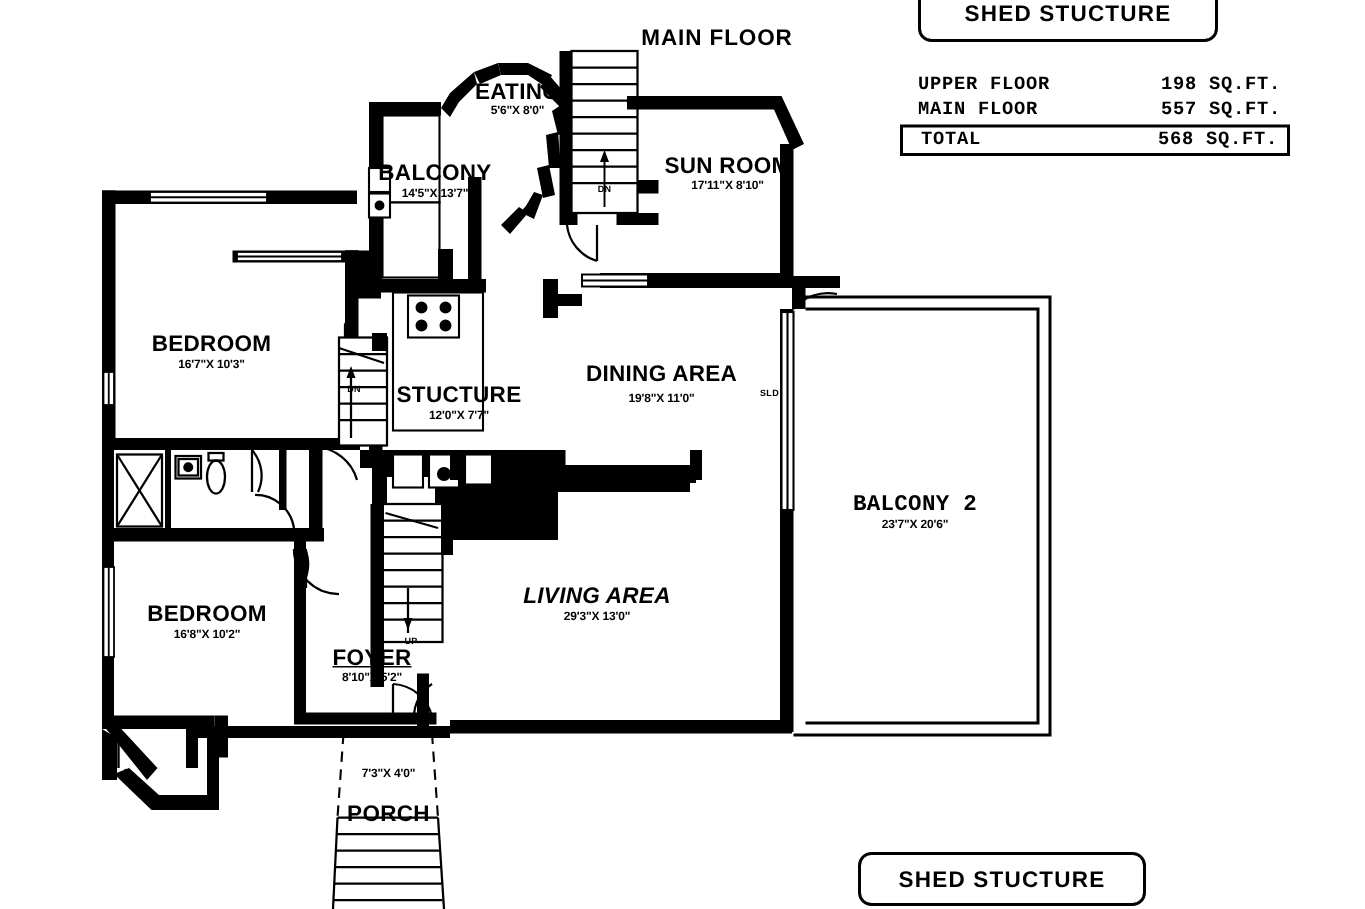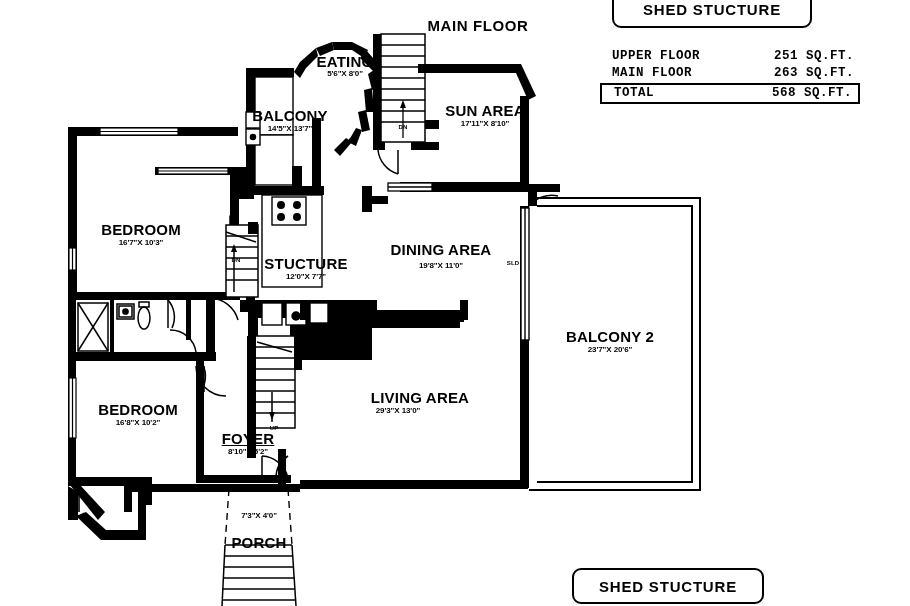--- a/index.html
+++ b/index.html
@@ -401,54 +401,54 @@
 
   <div class="lbl plan-title" style="left:478px; top:17px;">MAIN FLOOR</div>
 
   <div class="shed-box" style="left:612px; top:-10px; width:196px; height:34px;">SHED STUCTURE</div>
 
   <div class="shed-box" style="left:572px; top:568px; width:188px; height:32px;">SHED STUCTURE</div>
 
   <div id="area-table">
     <div class="arow">
       <span class="lab">UPPER FLOOR</span>
-      <span class="val">251 SQ.FT.</span>
+      <span class="val">198 SQ.FT.</span>
     </div>
     <div class="arow">
       <span class="lab">MAIN FLOOR</span>
-      <span class="val">263 SQ.FT.</span>
+      <span class="val">557 SQ.FT.</span>
     </div>
     <div class="arow total">
       <span class="lab">TOTAL</span>
       <span class="val">568 SQ.FT.</span>
     </div>
   </div>
 
   <div class="lbl room-name" style="left:345px; top:56px;">EATING</div>
   <div class="lbl room-dim" style="left:345px; top:69px;">5'6"X  8'0"</div>
 
   <div class="lbl room-name" style="left:290px; top:110px;">BALCONY</div>
   <div class="lbl room-dim" style="left:290px; top:124px;">14'5"X  13'7"</div>
 
-  <div class="lbl room-name" style="left:485px; top:105px;">SUN AREA</div>
+  <div class="lbl room-name" style="left:485px; top:105px;">SUN ROOM</div>
   <div class="lbl room-dim" style="left:485px; top:119px;">17'11"X  8'10"</div>
 
   <div class="lbl room-name" style="left:141px; top:224px;">BEDROOM</div>
   <div class="lbl room-dim" style="left:141px; top:238px;">16'7"X  10'3"</div>
 
   <div class="lbl room-name" style="left:306px; top:258px;">STUCTURE</div>
   <div class="lbl room-dim" style="left:306px; top:272px;">12'0"X  7'7"</div>
 
   <div class="lbl room-name" style="left:441px; top:244px;">DINING AREA</div>
   <div class="lbl room-dim" style="left:441px; top:261px;">19'8"X  11'0"</div>
 
-  <div class="lbl room-name" style="left:610px; top:331px;">BALCONY 2</div>
+  <div class="lbl room-name" style="left:610px; top:331px;font-family:Liberation Mono, monospace;">BALCONY 2</div>
   <div class="lbl room-dim" style="left:610px; top:345px;">23'7"X  20'6"</div>
 
-  <div class="lbl room-name" style="left:420px; top:392px;">LIVING AREA</div>
+  <div class="lbl room-name" style="left:398px; top:392px;font-style:italic;">LIVING AREA</div>
   <div class="lbl room-dim" style="left:398px; top:406px;">29'3"X  13'0"</div>
 
   <div class="lbl room-name" style="left:138px; top:404px;">BEDROOM</div>
   <div class="lbl room-dim" style="left:138px; top:418px;">16'8"X  10'2"</div>
 
   <div class="lbl room-name" style="left:248px; top:433px;text-decoration:underline;">FOYER</div>
   <div class="lbl room-dim" style="left:248px; top:447px;">8'10"X  5'2"</div>
 
   <div class="lbl room-name" style="left:259px; top:497px;margin-top:40px;">PORCH</div>
   <div class="lbl room-dim" style="left:259px; top:511px;">7'3"X  4'0"</div>

